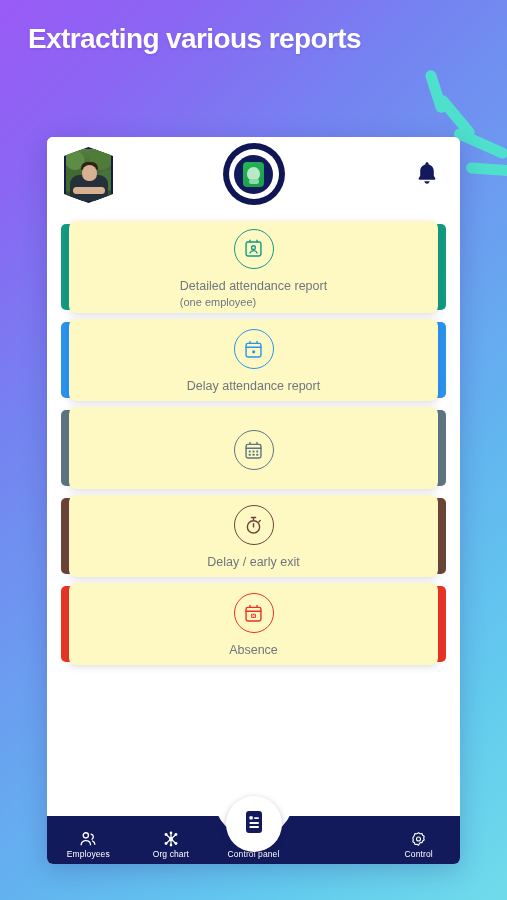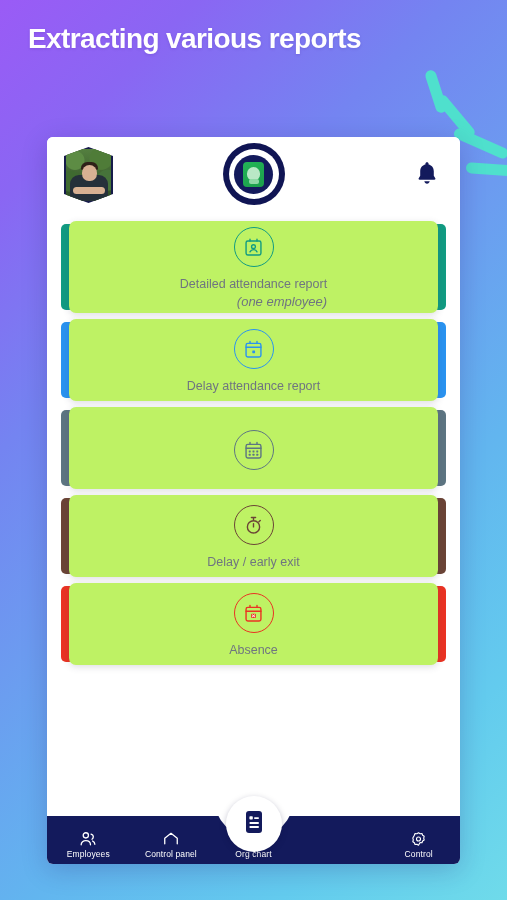--- a/index.html
+++ b/index.html
@@ -202,21 +202,21 @@
     top: 3px; bottom: 3px;
     width: 13px;
     border-radius: 5px;
   }
   .accent.left  { left: 0; }
   .accent.right { right: 0; }
 
   .card {
     position: absolute;
     left: 8px; right: 8px; top: 0; bottom: 0;
-    background: #bef264;
+    background: #fef9c3;
     border-radius: 7px;
     box-shadow: 0 2px 7px rgba(60,60,90,0.17);
     display: flex;
     flex-direction: column;
     align-items: center;
     justify-content: center;
     gap: 9px;
     padding-top: 4px;
   }
 
@@ -233,24 +233,23 @@
 
   .card-label {
     color: #6f7580;
     font-size: 12.5px;
     line-height: 1.35;
     text-align: center;
     font-weight: normal;
   }
   .card-sub {
     color: #6f7580;
-    font-size: 13px;
+    font-size: 11px;
     line-height: 1.35;
-    text-align: right;
-    font-style: italic;
+    text-align: left;
   }
 
   
   .bottom-nav {
     position: relative;
     height: 48px;
     flex: 0 0 48px;
     background: #131a5c;
     display: flex;
     align-items: flex-end;
@@ -444,43 +443,43 @@
           <path d="M2.6 19c0-3.6 2.9-5.8 6.4-5.8s6.4 2.2 6.4 5.8"></path>
           <path d="M16.2 4.2c1.8.4 3.1 1.9 3.1 3.8 0 1.4-.7 2.6-1.8 3.3"></path>
           <path d="M18.4 13.8c1.8.8 3 2.4 3 4.4"></path>
         </svg>
       </span>
       <span class="nav-label">Employees</span>
     </div>
 
     <div class="nav-item">
       <span>
-        <svg width="18" height="16" viewBox="0 0 24 22" fill="none" stroke="#ffffff" stroke-width="1.8" stroke-linecap="round" stroke-linejoin="round">
-          <path d="M3.4 17.5V10L12 3.2 20.6 10v7.5"></path>
-        </svg>
-      </span>
-      <span class="nav-label">Control panel</span>
-    </div>
-
-    <div class="nav-item">
-      <span>
         <svg width="18" height="16" viewBox="0 0 24 22" fill="none" stroke="#ffffff" stroke-width="1.7" stroke-linecap="round">
           <path d="M12 11L6 5.5M12 11l6-5.5M12 11l-6 5.5M12 11l6 5.5M12 11V3.6M12 11v7.4"></path>
           <circle cx="12" cy="11" r="2.8" fill="#ffffff" stroke="none"></circle>
           <circle cx="5.2" cy="4.8" r="2" fill="#ffffff" stroke="none"></circle>
           <circle cx="18.8" cy="4.8" r="2" fill="#ffffff" stroke="none"></circle>
           <circle cx="5.2" cy="17.2" r="2" fill="#ffffff" stroke="none"></circle>
           <circle cx="18.8" cy="17.2" r="2" fill="#ffffff" stroke="none"></circle>
           <circle cx="12" cy="2.6" r="1.8" fill="#ffffff" stroke="none"></circle>
           <circle cx="12" cy="19.4" r="1.8" fill="#ffffff" stroke="none"></circle>
         </svg>
       </span>
       <span class="nav-label">Org chart</span>
     </div>
 
+    <div class="nav-item">
+      <span>
+        <svg width="18" height="16" viewBox="0 0 24 22" fill="none" stroke="#ffffff" stroke-width="1.8" stroke-linecap="round" stroke-linejoin="round">
+          <path d="M3.4 17.5V10L12 3.2 20.6 10v7.5"></path>
+        </svg>
+      </span>
+      <span class="nav-label">Control panel</span>
+    </div>
+
     <div class="nav-item spacer">
       <span class="nav-label">&nbsp;</span>
     </div>
 
     <div class="nav-item">
       <span>
         <svg width="17" height="16" viewBox="0 0 24 24" fill="none" stroke="#ffffff" stroke-width="1.7" stroke-linejoin="round">
           <path d="M12 2.6l2.4 1.5 2.8-.3 1 2.6 2.3 1.6-.7 2.7.7 2.7-2.3 1.6-1 2.6-2.8-.3L12 21.4l-2.4-1.5-2.8.3-1-2.6-2.3-1.6.7-2.7-.7-2.7L5.8 6.4l1-2.6 2.8.3z"></path>
           <circle cx="12" cy="12" r="3"></circle>
         </svg>

